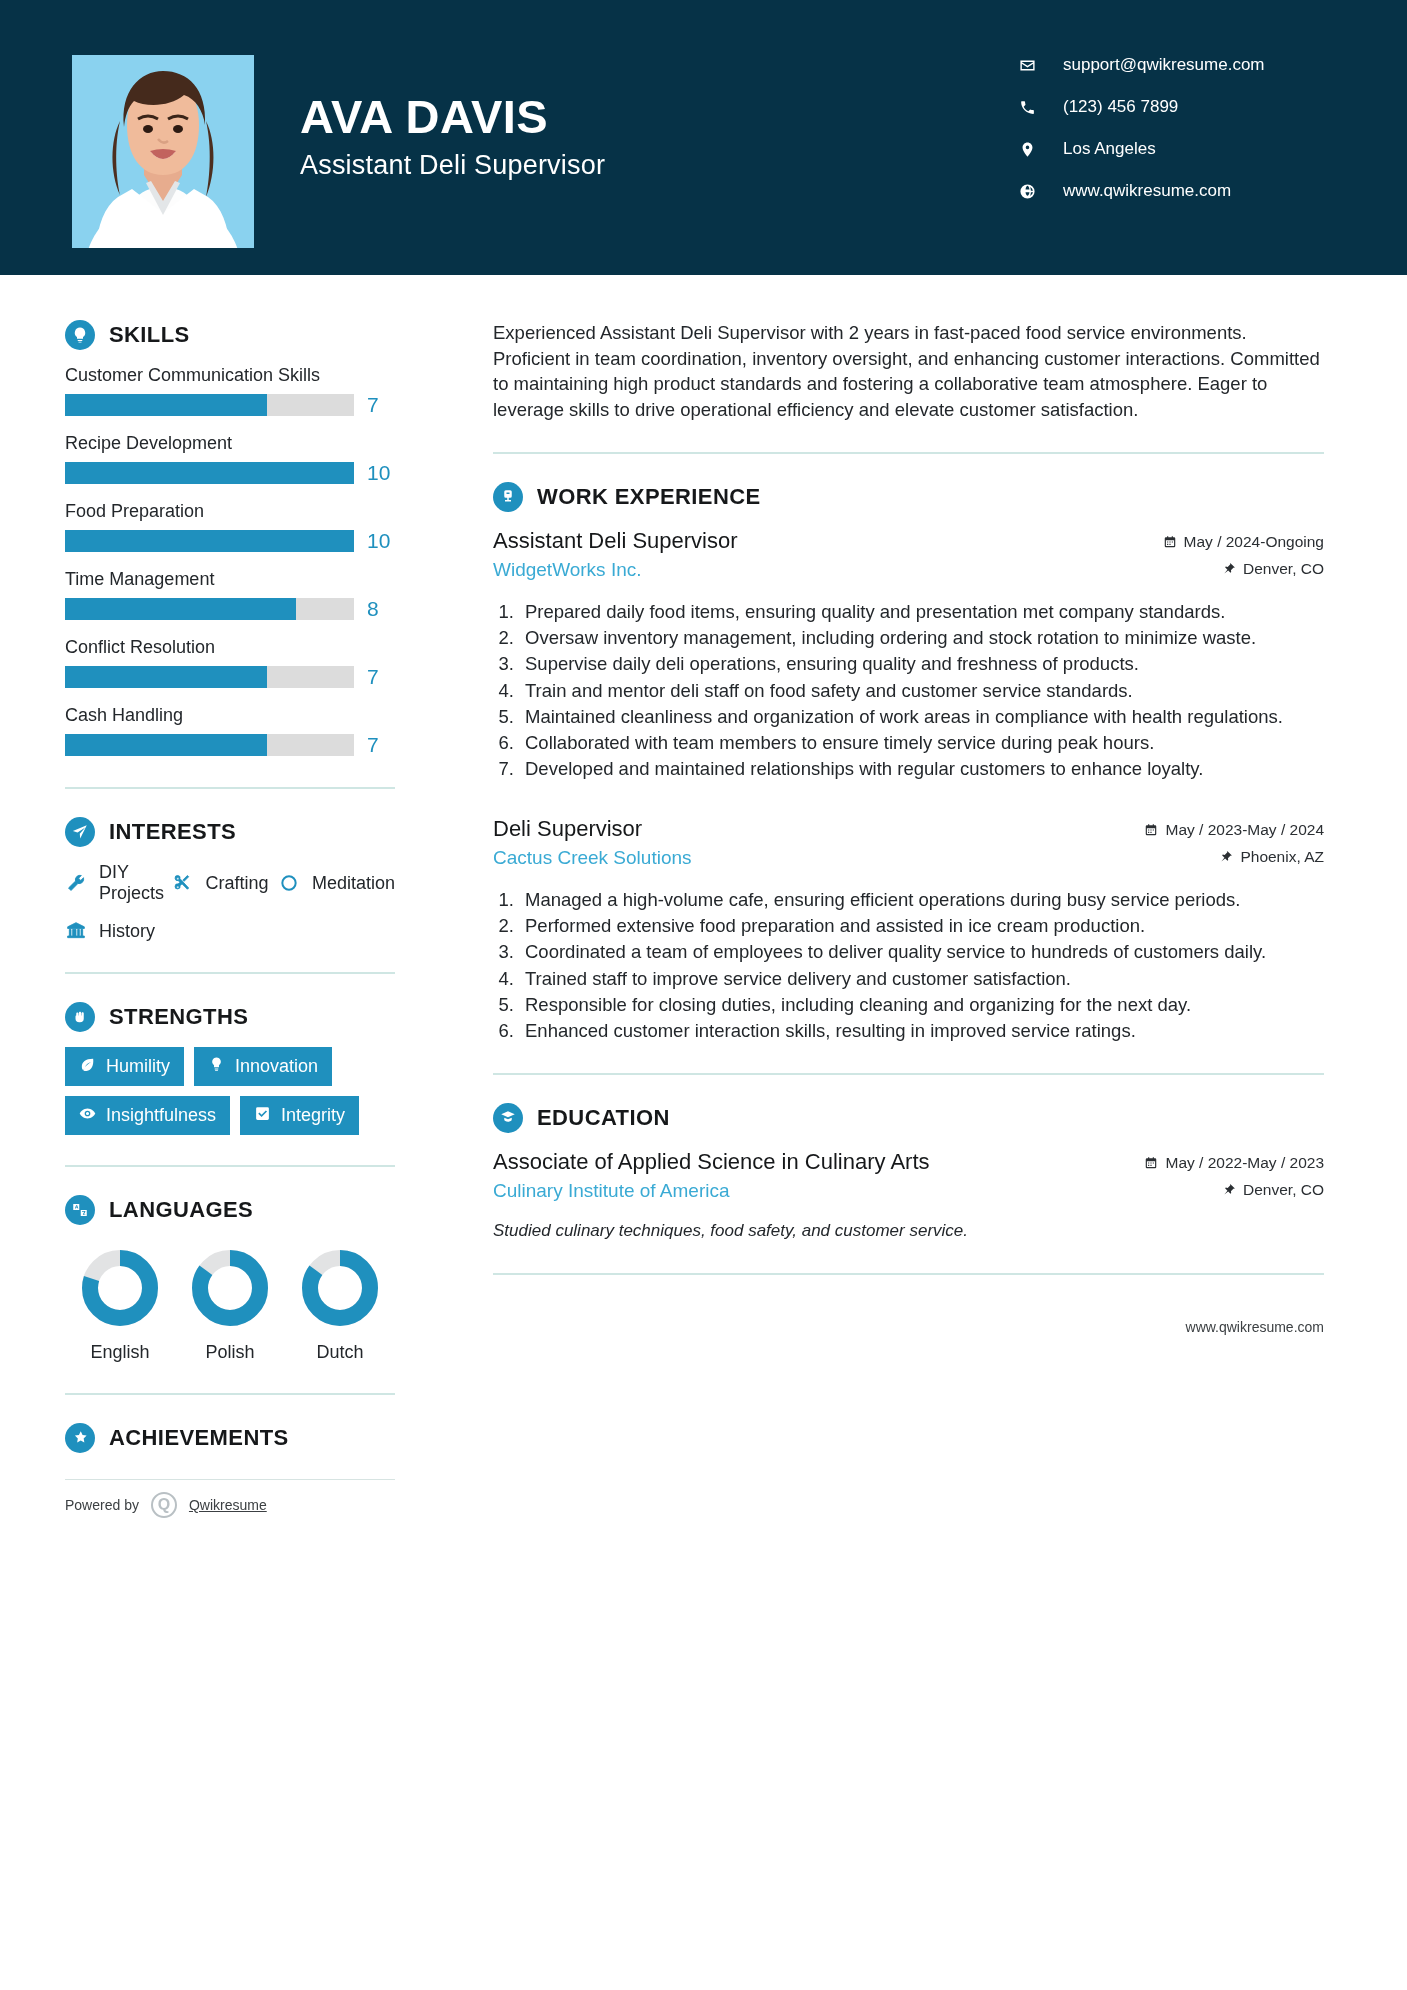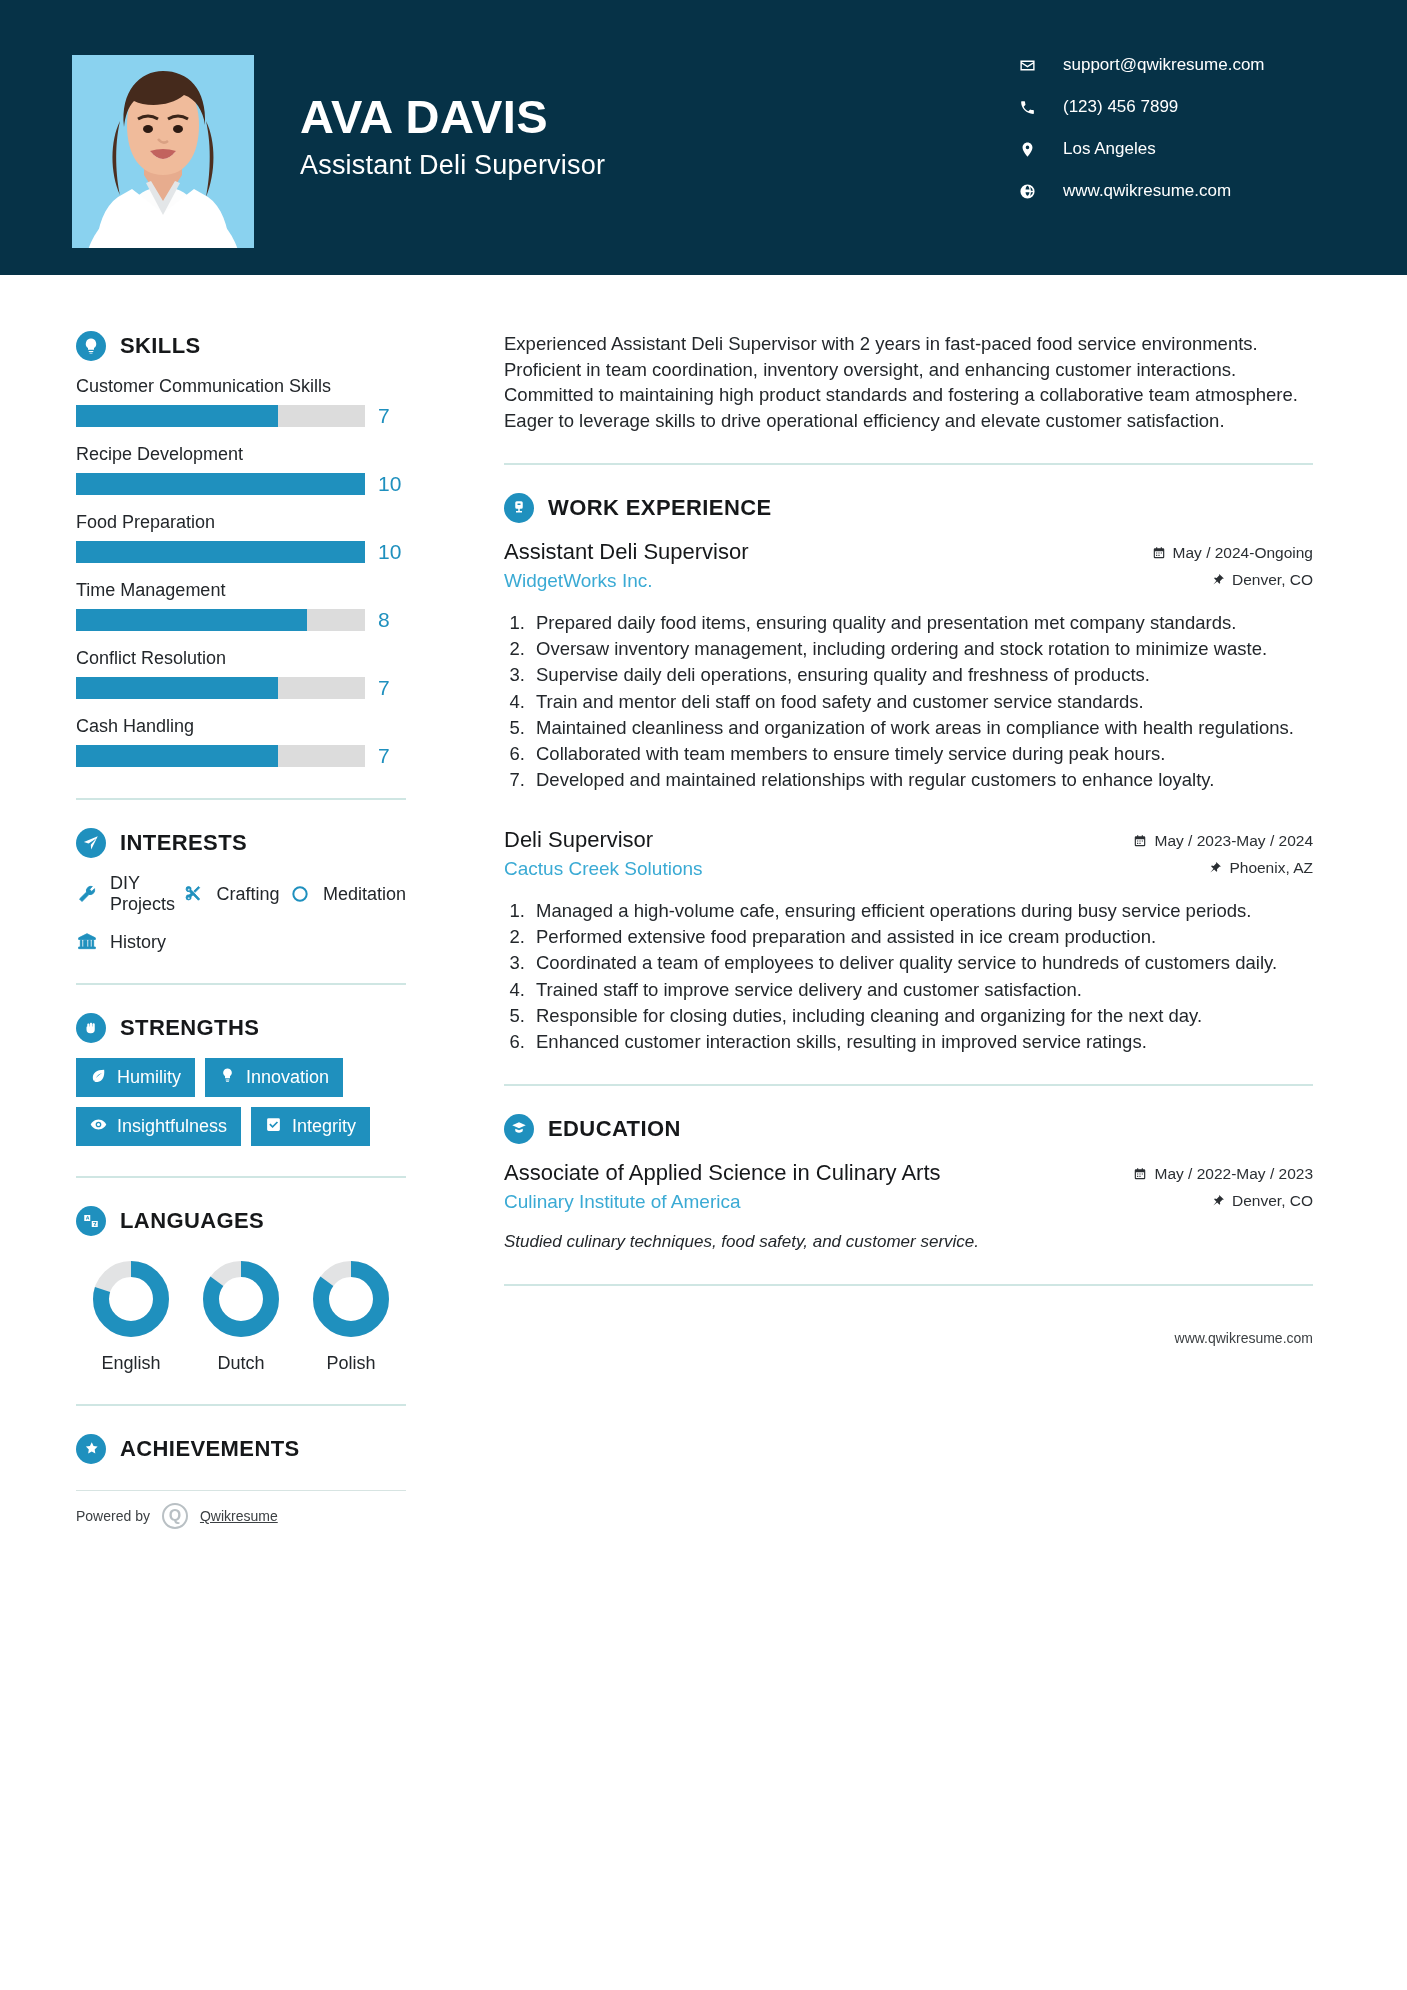--- a/index.html
+++ b/index.html
@@ -79,21 +79,21 @@
     display: inline-flex;
     align-items: center;
     justify-content: center;
     flex: 0 0 17px;
   }
   .contact-icon svg { width: 17px; height: 17px; fill: #ffffff; }
 
   
   .body {
     display: flex;
-    padding: 16px;
+    padding: 5px;
   }
   .col-left {
     width: 440px;
     flex: 0 0 440px;
     padding: 40px 50px 0 60px;
   }
   .col-right {
     flex: 1 1 auto;
     padding: 40px 78px 0 48px;
   }
@@ -567,28 +567,28 @@
                 <circle cx="41" cy="41" r="30" fill="none" stroke="#e2e3e4" stroke-width="16"></circle>
                 <circle cx="41" cy="41" r="30" fill="none" stroke="#1f90be" stroke-width="16" stroke-dasharray="150.79644737231007 37.6991118430775" transform="rotate(-90 41 41)"></circle>
               </svg>
               <div class="lang-label">English</div>
             </div>
             <div class="lang-item">
               <svg class="lang-donut" viewBox="0 0 82 82">
                 <circle cx="41" cy="41" r="30" fill="none" stroke="#e2e3e4" stroke-width="16"></circle>
                 <circle cx="41" cy="41" r="30" fill="none" stroke="#1f90be" stroke-width="16" stroke-dasharray="160.22122533307945 28.274333882308127" transform="rotate(-90 41 41)"></circle>
               </svg>
-              <div class="lang-label">Dutch</div>
+              <div class="lang-label">Polish</div>
             </div>
             <div class="lang-item">
               <svg class="lang-donut" viewBox="0 0 82 82">
                 <circle cx="41" cy="41" r="30" fill="none" stroke="#e2e3e4" stroke-width="16"></circle>
                 <circle cx="41" cy="41" r="30" fill="none" stroke="#1f90be" stroke-width="16" stroke-dasharray="160.22122533307945 28.274333882308127" transform="rotate(-90 41 41)"></circle>
               </svg>
-              <div class="lang-label">Polish</div>
+              <div class="lang-label">Dutch</div>
             </div>
           </div>
       </div>
 
       <div class="divider"></div>
 
       <div>
         <div class="sec-head">
           <span class="sec-icon">
             <svg viewBox="0 0 24 24">

